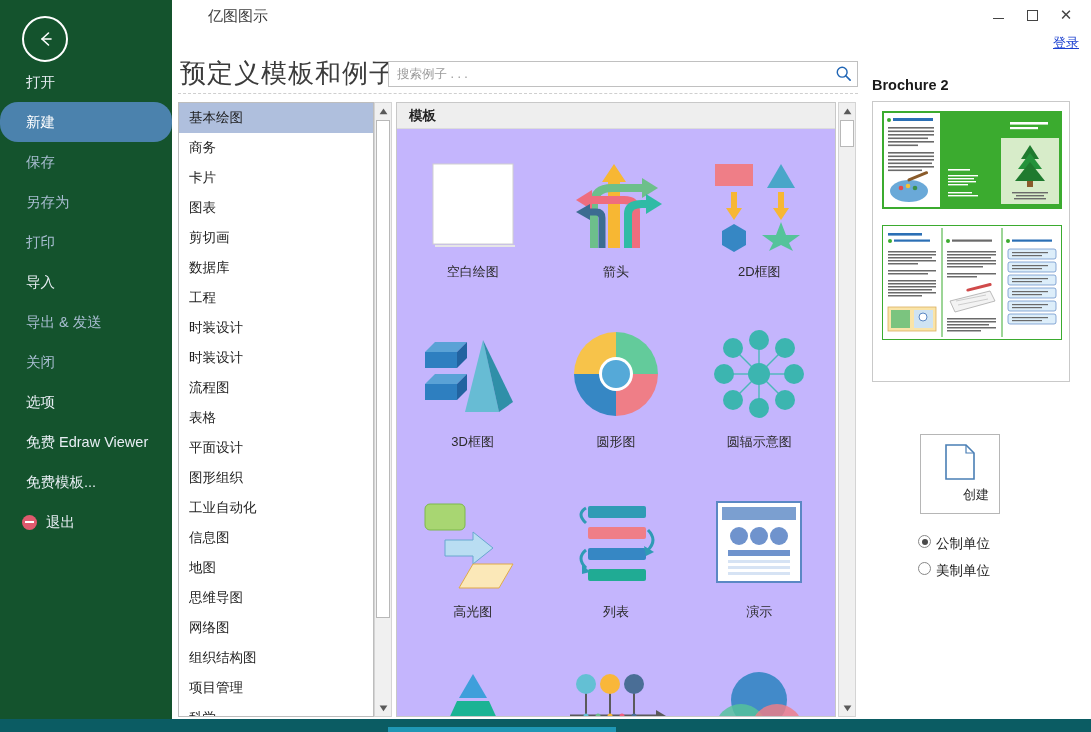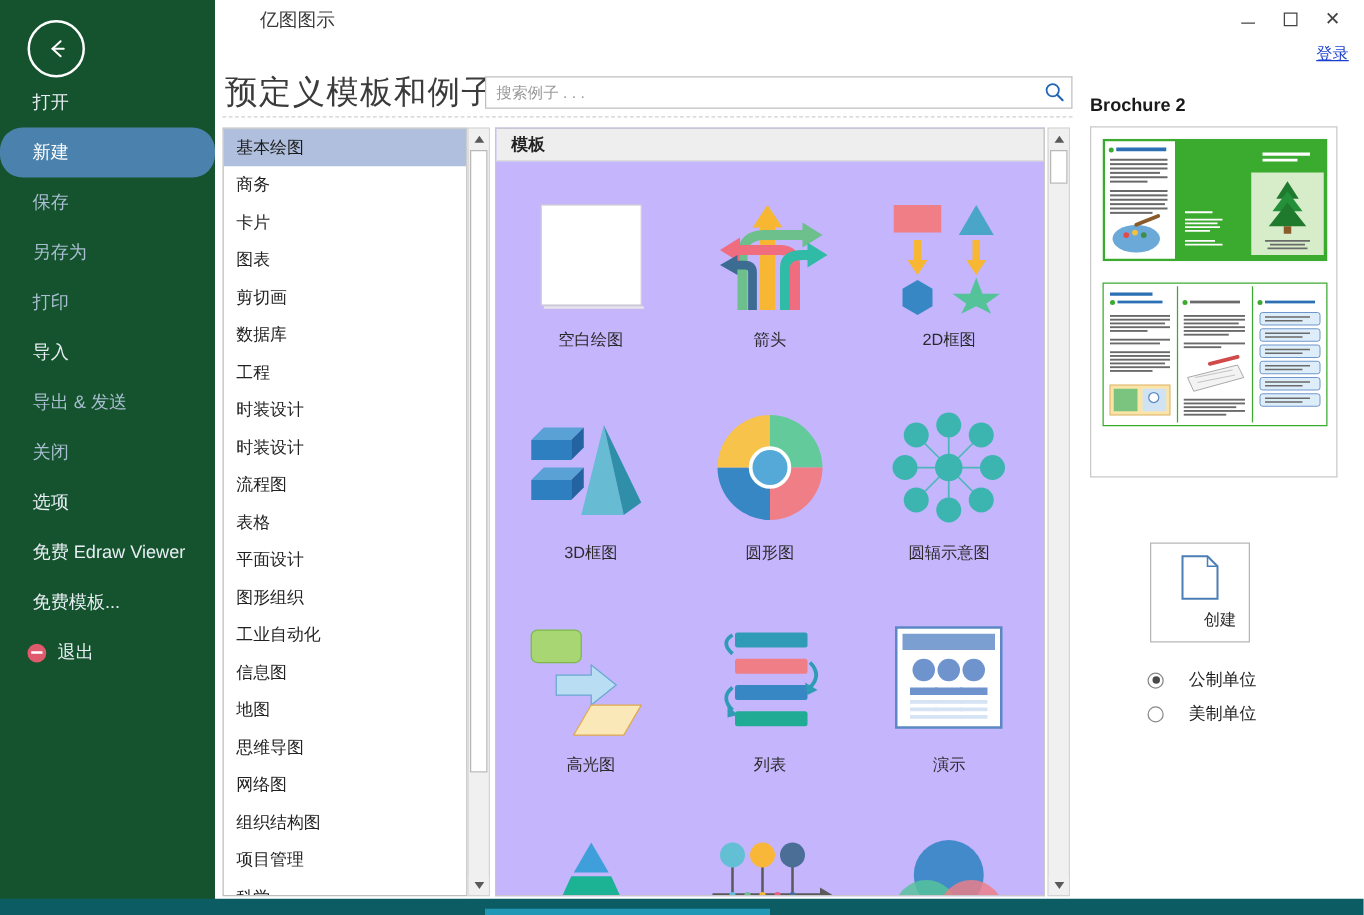--- a/index.html
+++ b/index.html
@@ -220,21 +220,21 @@
     background: #ffffff;
     display: flex; flex-direction: column;
     align-items: center; justify-content: center;
     gap: 2px;
     cursor: pointer;
   }
   .create-label { font-size: 13px; color: #2b2b2b; margin-left: 32px; }
 
   .radio-row {
     position: absolute; left: 918px;
-    display: flex; align-items: center; gap: 20px;
+    display: flex; gap: 5px;
     font-size: 13.5px; color: #222;
     cursor: pointer;
   }
   .radio-row.metric { top: 535px; }
   .radio-row.imperial { top: 562px; }
   .radio {
     width: 13px; height: 13px; border-radius: 50%;
     border: 1px solid #888; background: #fff;
     display: inline-flex; align-items: center; justify-content: center;
     flex: 0 0 auto;

